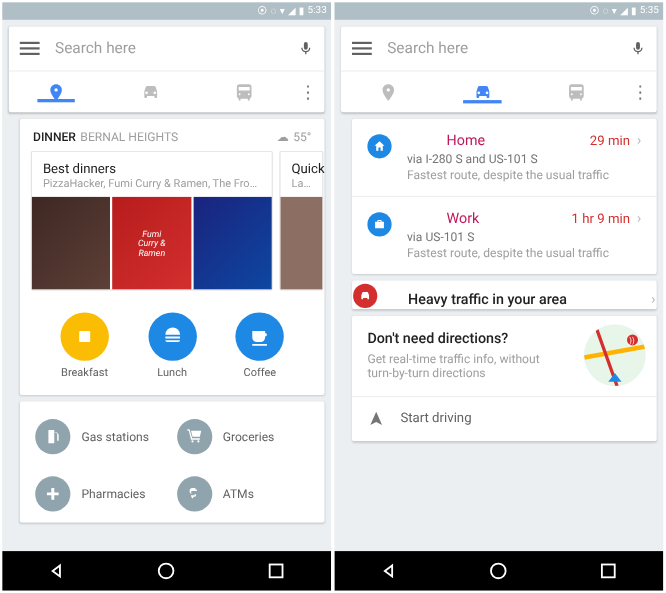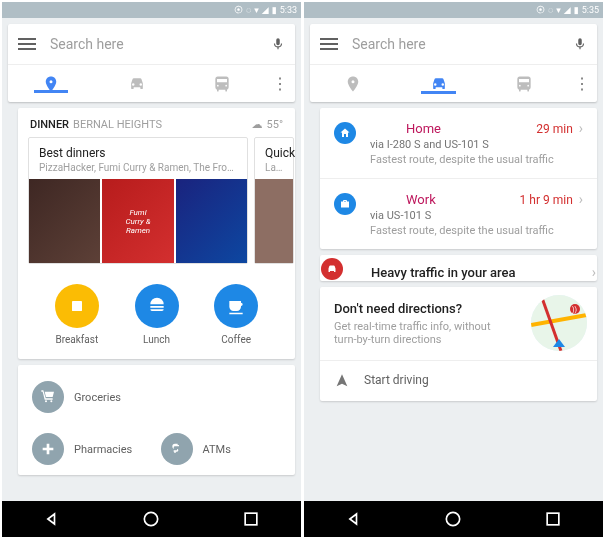--- a/index.html
+++ b/index.html
@@ -168,20 +168,28 @@
           <div class="qlabel">Coffee</div>
         </div>
       </div>
     </div>
 
     <div class="card nearby">
       <div class="nrow">
         <div class="nitem">
           <div class="ncircle">
               <svg width="16" height="16" viewBox="0 0 24 24" fill="#fff">
+                <path d="M6 3h8v18H6zM14 7h2a2 2 0 012 2v8a1 1 0 002 0V9l-3-3"></path>
+              </svg>
+            </div>
+          <div class="nlabel">Gas stations</div>
+        </div>
+        <div class="nitem">
+          <div class="ncircle">
+              <svg width="16" height="16" viewBox="0 0 24 24" fill="#fff">
                 <path d="M7 4h14l-2 8H9L7 4zM5 2H2v2h2l3 12h12v-2H8.5L8 12M9 20a1.5 1.5 0 100-3 1.5 1.5 0 000 3zm8 0a1.5 1.5 0 100-3 1.5 1.5 0 000 3z"></path>
               </svg>
             </div>
           <div class="nlabel">Groceries</div>
         </div>
       </div>
       <div class="nrow">
         <div class="nitem">
           <div class="ncircle">
               <svg width="16" height="16" viewBox="0 0 24 24" fill="#fff">

